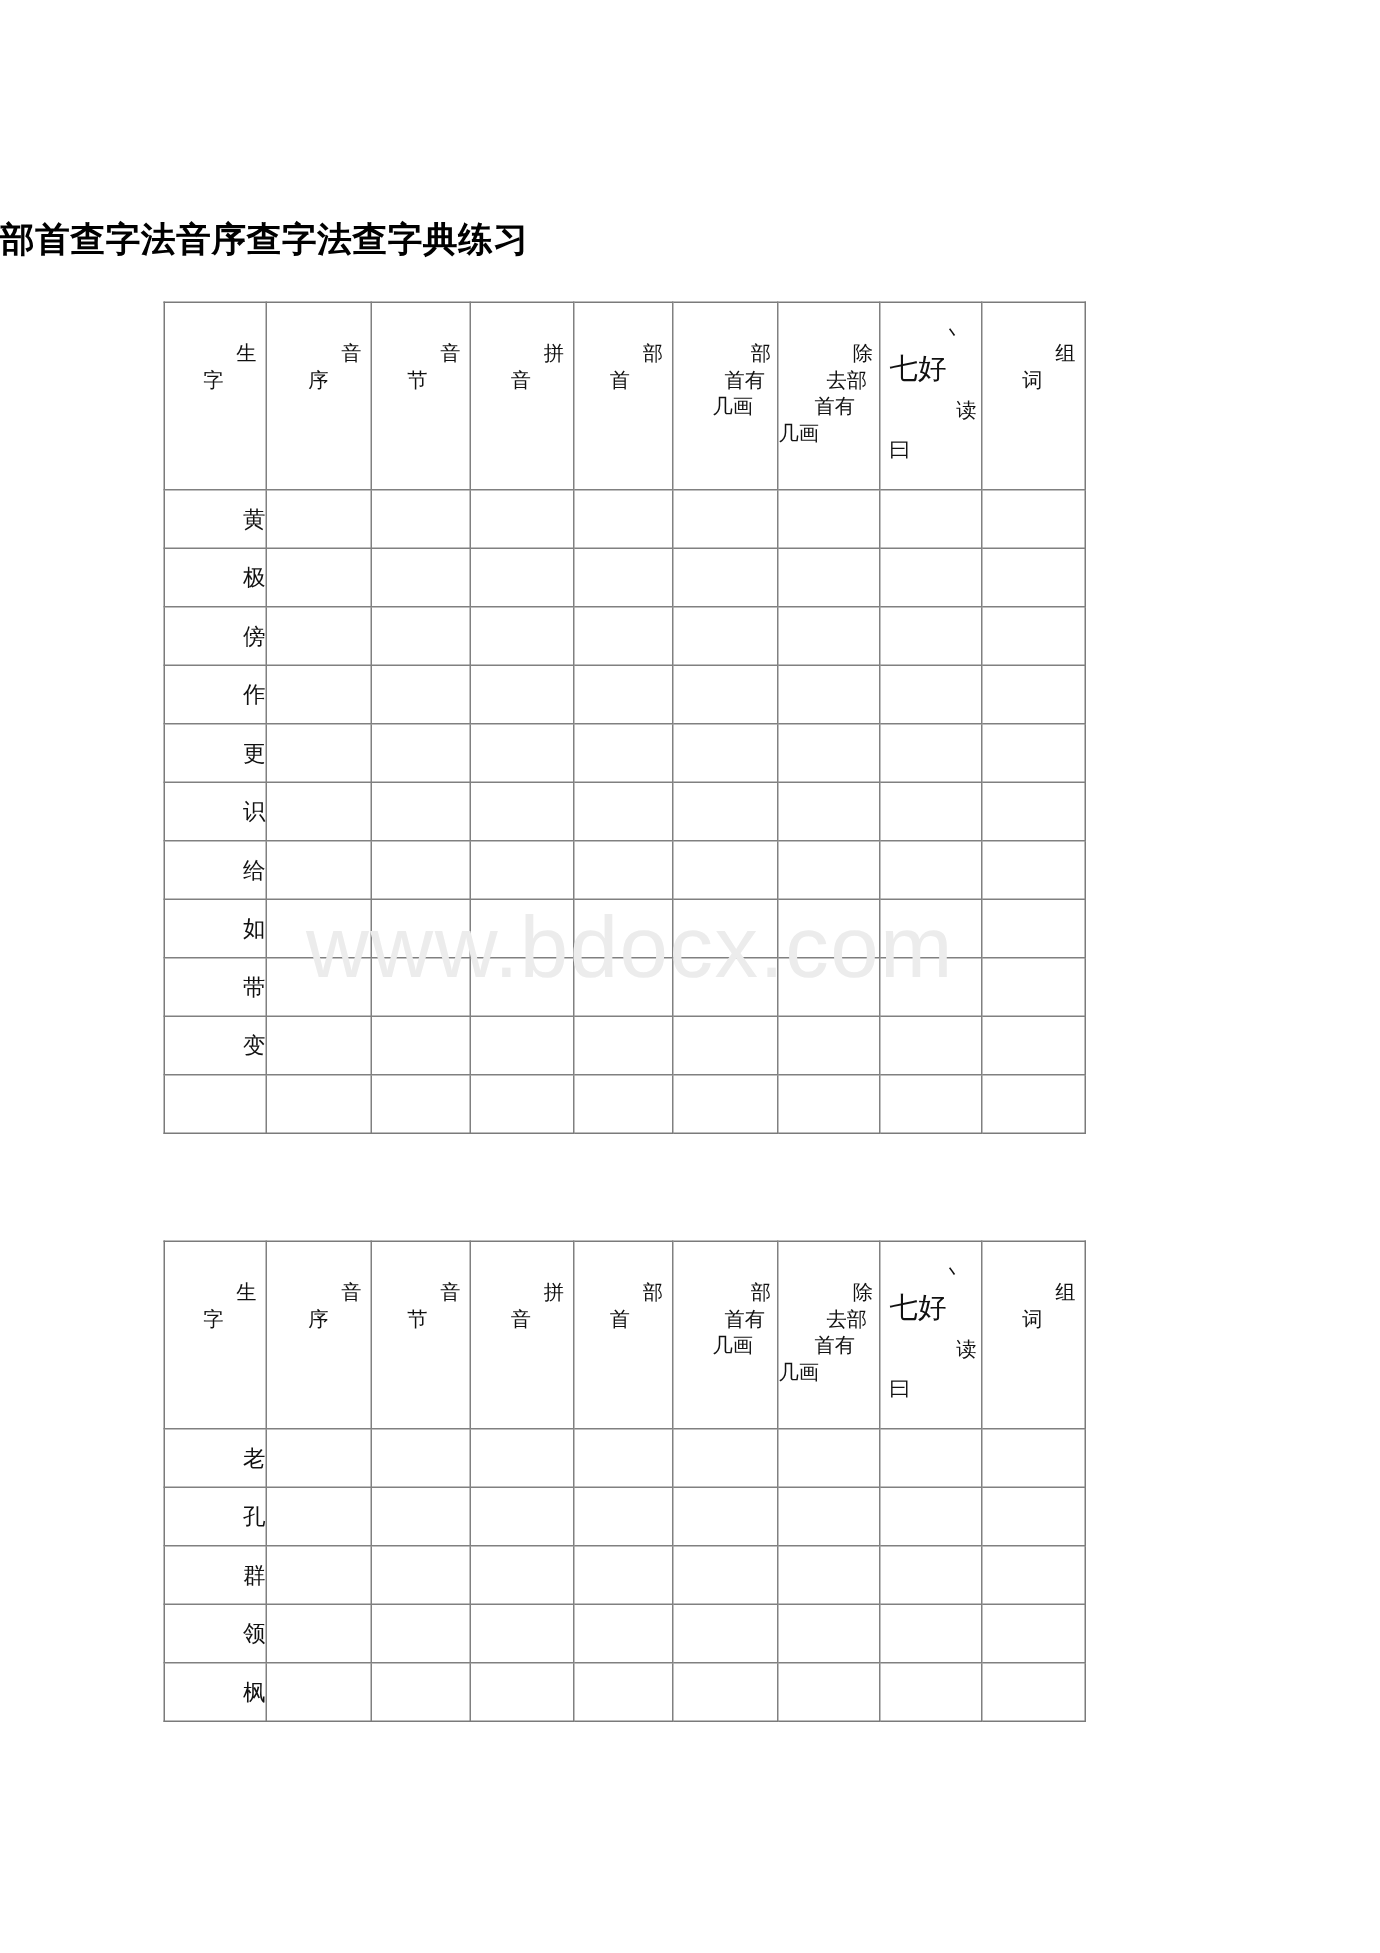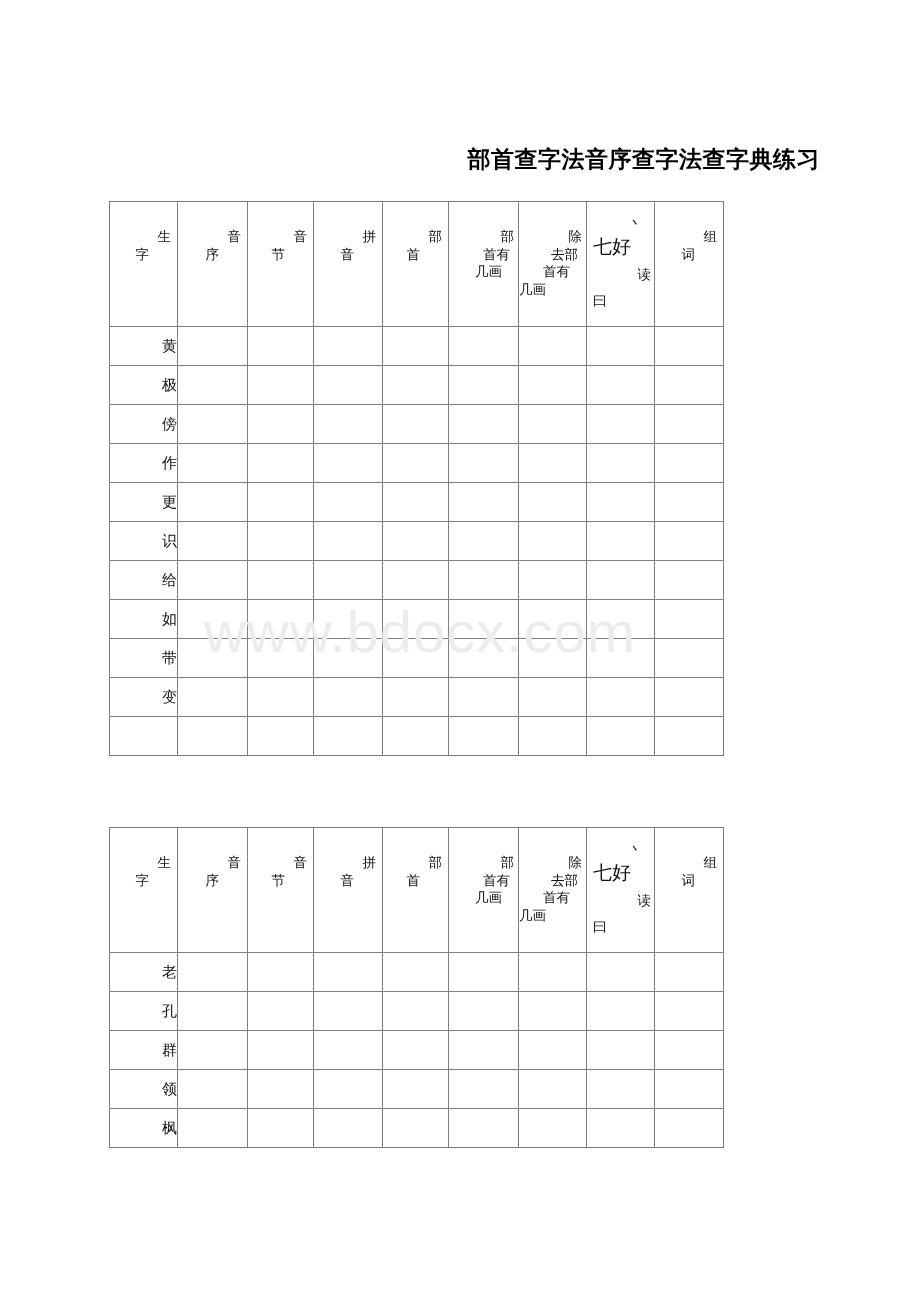--- a/index.html
+++ b/index.html
@@ -22,21 +22,21 @@
     width: 920px;
     height: 1302px;
   }
 
   
   .doc-title {
     position: absolute;
     left: 0;
     top: 144px;
     width: 820px;
-    text-align: right;
+    text-align: left;
     font-family: "DejaVu Serif", "Liberation Serif", serif;
     font-size: 23px;
     font-weight: 700;
     letter-spacing: 0.5px;
     color: #000;
     white-space: nowrap;
   }
 
   
   .watermark {

